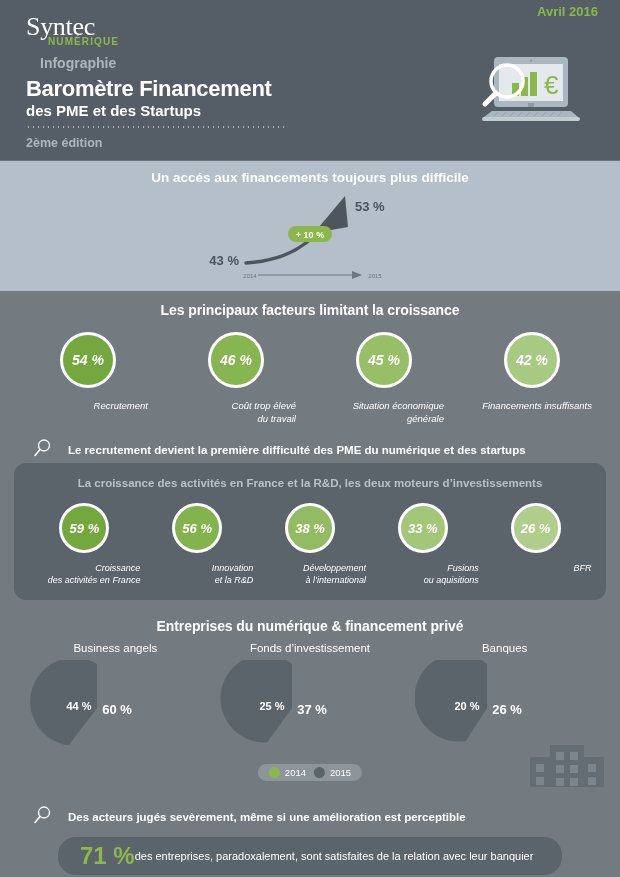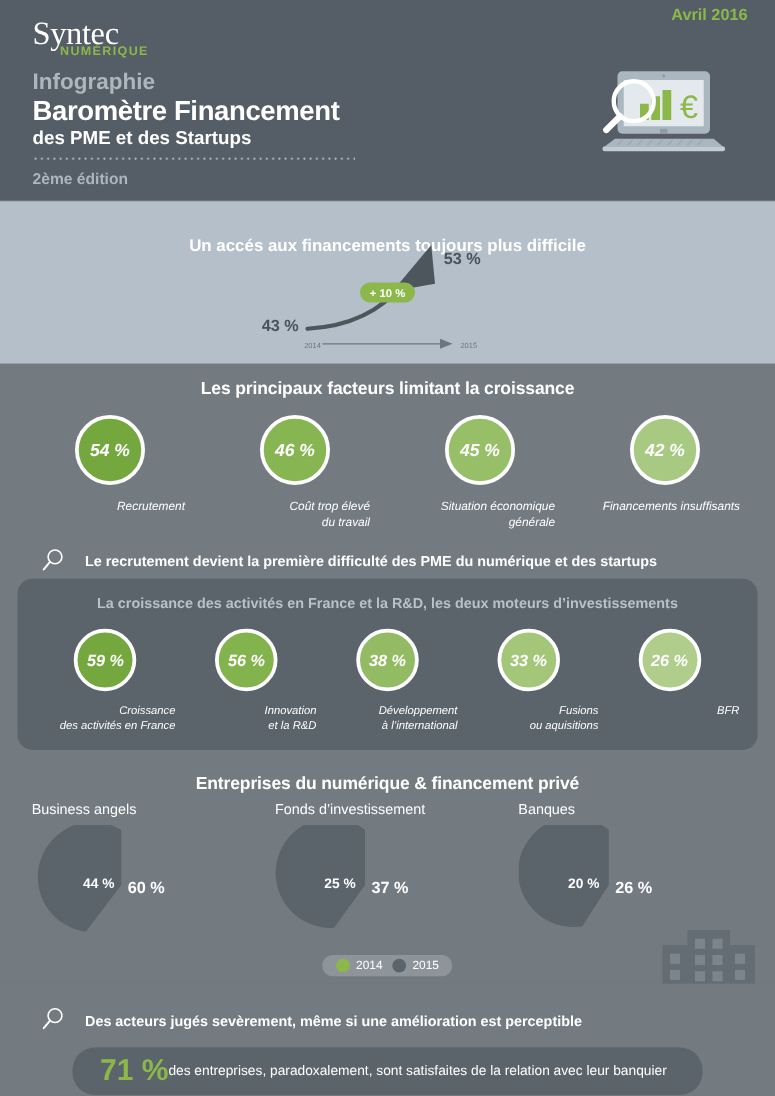--- a/index.html
+++ b/index.html
@@ -26,22 +26,22 @@
   }
   .logo-sub {
     font-size: 10px; color: #8cb84b; letter-spacing: 1.1px;
     font-weight: bold; margin-top: -4px; margin-left: 22px;
   }
   .date {
     position: absolute; right: 22px; top: 4px;
     font-size: 13px; font-weight: bold; color: #8cb84b;
   }
   .kicker {
-    position: absolute; left: 26px; top: 55px;
-    font-size: 18px; color: #aeb6bd; font-weight: bold;
+    position: absolute; left: 40px; top: 55px;
+    font-size: 14px; color: #aeb6bd; font-weight: bold;
   }
   .title1 {
     position: absolute; left: 26px; top: 76px;
     font-size: 22px; color: #ffffff; font-weight: bold;
     letter-spacing: -0.3px;
   }
   .title2 {
     position: absolute; left: 26px; top: 102px;
     font-size: 15px; color: #ffffff; font-weight: bold;
   }
@@ -55,21 +55,21 @@
     font-size: 12.5px; color: #aeb6bd; font-weight: bold;
   }
   .laptop-wrap { position: absolute; right: 34px; top: 55px; }
 
   
   .band2 {
     position: relative; height: 131px; background: #b4bfc9;
     border-top: 1px solid #6a737b;
   }
   .band2 .band-title {
-    text-align: center; padding-top: 28px;
+    text-align: center; padding-top: 9px;
     font-size: 13.5px; font-weight: bold; color: #ffffff;
   }
   .arrow-chart { position: absolute; left: 0; top: 28px; width: 100%; height: 100px; }
 
   
   .band3 { position: relative; background: #737a80; padding-top: 11px; height: 166px; }
   .band-head {
     text-align: center; font-size: 14px; font-weight: bold; color: #ffffff;
     letter-spacing: -0.1px;
   }
@@ -99,21 +99,21 @@
     text-align: center; font-size: 11.5px; font-weight: bold; color: #b9c1c8;
   }
   .panel .circle-row { margin-top: 14px; padding: 0 8px; }
   .panel .circle-item { width: 112px; }
   .panel .bubble { width: 50px; height: 50px; font-size: 13px; border-width: 3px; }
   .panel .circle-label { font-size: 9px; margin-top: 9px; }
 
   
   .band5 { position: relative; background: #737a80; padding-top: 8px; height: 177px; }
   .pie-row { display: flex; justify-content: space-around; margin-top: 8px; padding: 0 18px; }
-  .pie-item { width: 180px; position: relative; }
+  .pie-item { width: 180px; text-align: center; position: relative; }
   .pie-title { font-size: 11.5px; color: #ffffff; margin-bottom: 6px; }
   .pie-holder { position: relative; height: 92px; }
   .legend {
     position: absolute; left: 50%; transform: translateX(-50%); bottom: 6px;
     background: #8d959b; border-radius: 11px; padding: 3px 11px;
     display: flex; align-items: center; gap: 8px;
   }
   .legend-item { display: flex; align-items: center; gap: 5px; }
   .legend-dot { width: 11px; height: 11px; border-radius: 50%; }
   .legend-label { font-size: 9.5px; color: #ffffff; }

